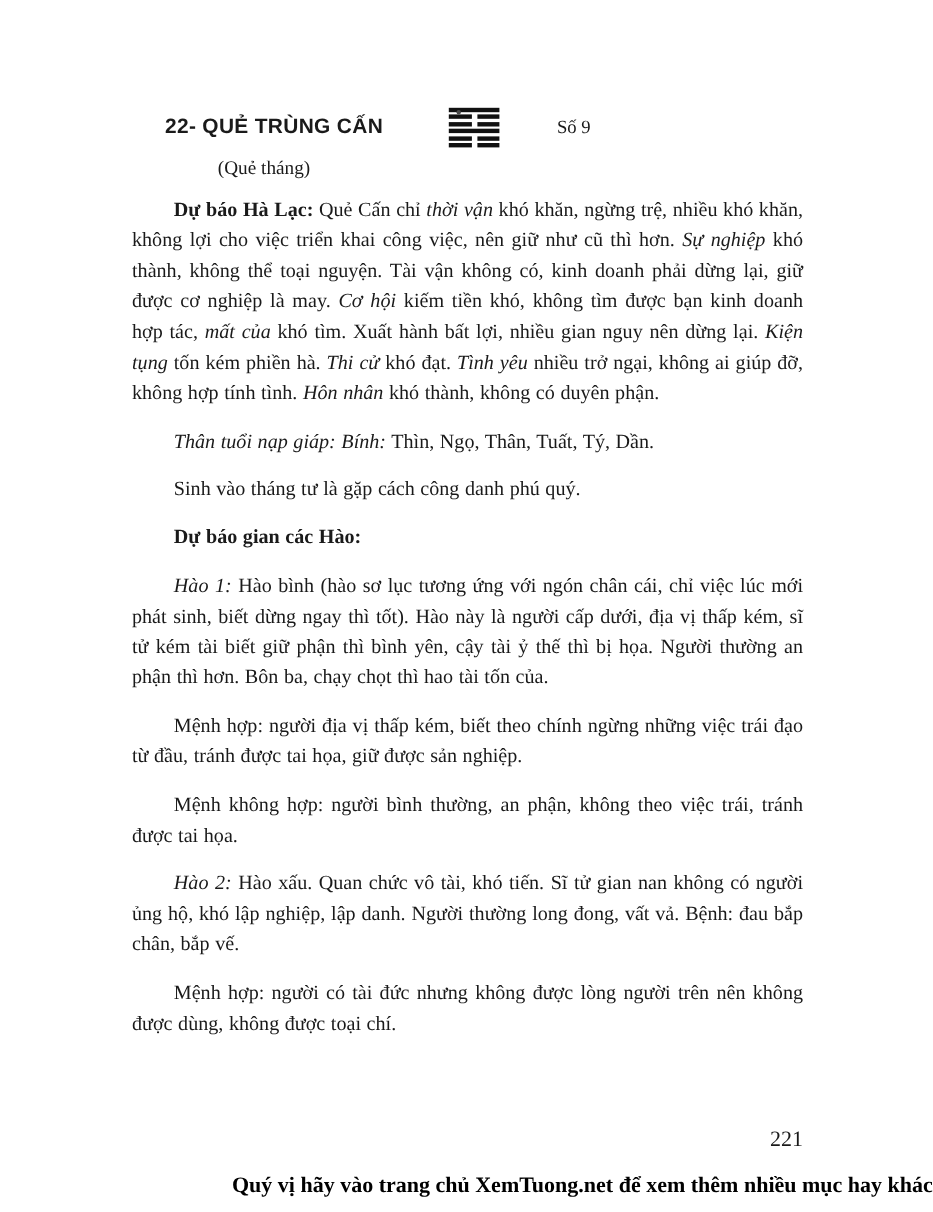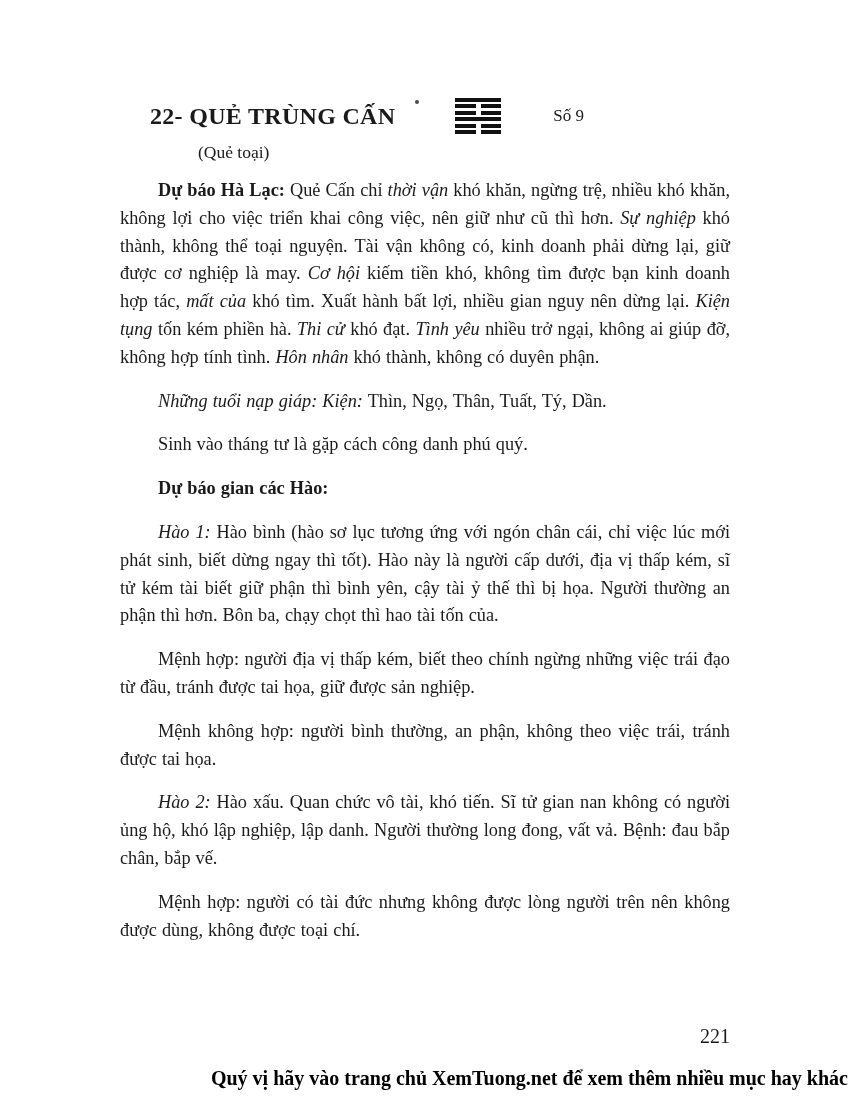--- a/index.html
+++ b/index.html
@@ -62,23 +62,23 @@
     z-index: 3;
   }
 
   .title-row {
     display: flex;
     align-items: center;
     margin-bottom: 6px;
     height: 40px;
   }
   .chapter-title {
-    font-family: Liberation Serif, serif;
+    font-family: Liberation Sans, sans-serif;
     font-weight: bold;
-    font-size: 24px;
+    font-size: 19px;
     letter-spacing: 0.3px;
     white-space: nowrap;
     margin-left: 30px;
   }
   .hexagram {
     margin-left: 60px;
     display: flex;
     flex-direction: column;
     justify-content: space-between;
     width: 46px;
@@ -181,25 +181,25 @@
           </div>
           <div class="line broken">
             <span class="seg"></span>
             <span class="seg"></span>
           </div>
         </div>
 
       <div class="hex-number">Số 9</div>
     </div>
 
-    <div class="subtitle">(Quẻ toại)</div>
+    <div class="subtitle">(Quẻ tháng)</div>
 
     <div id="body-text">
         <p class="body tight"><span class="bd">Dự báo Hà Lạc:</span><span> Quẻ Cấn chỉ </span><span class="it">thời vận</span><span> khó khăn, ngừng trệ, nhiều khó khăn, không lợi cho việc triển khai công việc, nên giữ như cũ thì hơn. </span><span class="it">Sự nghiệp</span><span> khó thành, không thể toại nguyện. Tài vận không có, kinh doanh phải dừng lại, giữ được cơ nghiệp là may. </span><span class="it">Cơ hội</span><span> kiếm tiền khó, không tìm được bạn kinh doanh hợp tác, </span><span class="it">mất của</span><span> khó tìm. Xuất hành bất lợi, nhiều gian nguy nên dừng lại. </span><span class="it">Kiện tụng</span><span> tốn kém phiền hà. </span><span class="it">Thi cử</span><span> khó đạt. </span><span class="it">Tình yêu</span><span> nhiều trở ngại, không ai giúp đỡ, không hợp tính tình. </span><span class="it">Hôn nhân</span><span> khó thành, không có duyên phận.</span></p>
-        <p class="body spaced"><span class="it">Những tuổi nạp giáp: Kiện:</span><span> Thìn, Ngọ, Thân, Tuất, Tý, Dần.</span></p>
+        <p class="body spaced"><span class="it">Thân tuổi nạp giáp: Bính:</span><span> Thìn, Ngọ, Thân, Tuất, Tý, Dần.</span></p>
         <p class="body spaced"><span>Sinh vào tháng tư là gặp cách công danh phú quý.</span></p>
         <p class="body spaced"><span class="bd">Dự báo gian các Hào:</span></p>
         <p class="body spaced"><span class="it">Hào 1:</span><span> Hào bình (hào sơ lục tương ứng với ngón chân cái, chỉ việc lúc mới phát sinh, biết dừng ngay thì tốt). Hào này là người cấp dưới, địa vị thấp kém, sĩ tử kém tài biết giữ phận thì bình yên, cậy tài ỷ thế thì bị họa. Người thường an phận thì hơn. Bôn ba, chạy chọt thì hao tài tốn của.</span></p>
         <p class="body spaced"><span>Mệnh hợp: người địa vị thấp kém, biết theo chính ngừng những việc trái đạo từ đầu, tránh được tai họa, giữ được sản nghiệp.</span></p>
         <p class="body spaced"><span>Mệnh không hợp: người bình thường, an phận, không theo việc trái, tránh được tai họa.</span></p>
         <p class="body spaced"><span class="it">Hào 2:</span><span> Hào xấu. Quan chức vô tài, khó tiến. Sĩ tử gian nan không có người ủng hộ, khó lập nghiệp, lập danh. Người thường long đong, vất vả. Bệnh: đau bắp chân, bắp vế.</span></p>
         <p class="body spaced"><span>Mệnh hợp: người có tài đức nhưng không được lòng người trên nên không được dùng, không được toại chí.</span></p>
       </div>
 
   </div>

